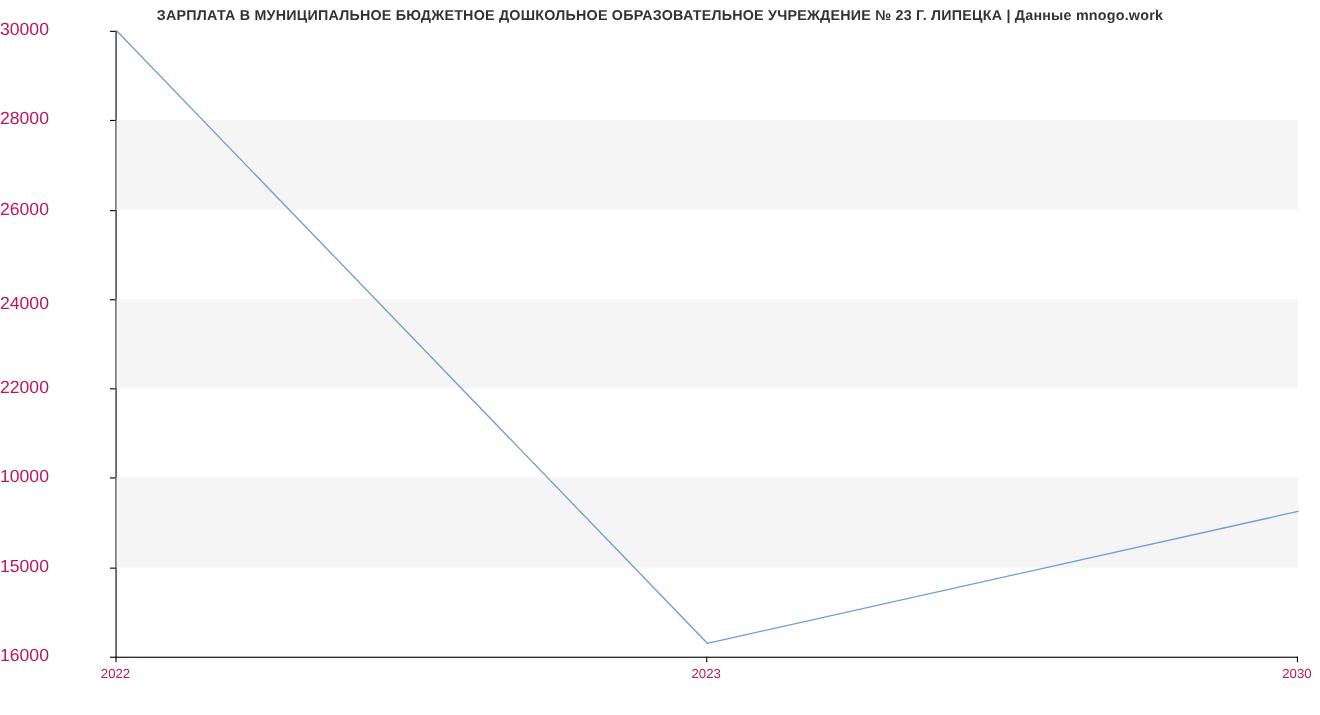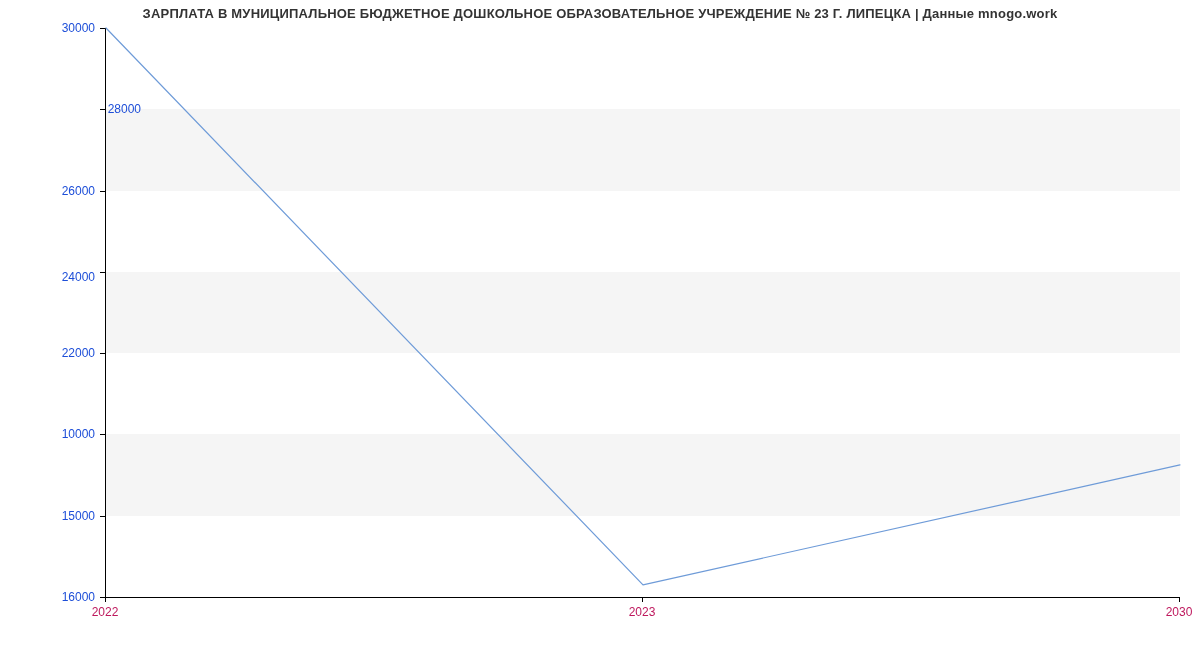--- a/index.html
+++ b/index.html
@@ -38,25 +38,25 @@
     box-sizing: border-box;
   }
   .band {
     position: absolute;
     left: 0;
     width: 100%;
     background: #f5f5f5;
   }
   .y-tick-label {
     position: absolute;
-    text-align: right;
+    text-align: left;
     width: 95px;
     left: 0;
-    font-size: 12px;
-    color: #1d4ed8;
+    font-size: 16px;
+    color: #be185d;
     transform: translateY(-50%);
   }
   .x-tick-label {
     position: absolute;
     font-size: 12px;
     color: #be185d;
     transform: translateX(-50%);
   }
   .y-tick-mark {
     position: absolute;
@@ -104,21 +104,21 @@
     <div class="y-tick-label" style="top: 515.714px;">15000</div>
     <div class="y-tick-mark" style="left: 100px; top: 515.714px;"></div>
     <div class="y-tick-label" style="top: 434.429px;">10000</div>
     <div class="y-tick-mark" style="left: 100px; top: 434.429px;"></div>
     <div class="y-tick-label" style="top: 353.143px;">22000</div>
     <div class="y-tick-mark" style="left: 100px; top: 353.143px;"></div>
     <div class="y-tick-label" style="top: 277px;">24000</div>
     <div class="y-tick-mark" style="left: 100px; top: 271.857px;"></div>
     <div class="y-tick-label" style="top: 190.571px;">26000</div>
     <div class="y-tick-mark" style="left: 100px; top: 190.571px;"></div>
-    <div class="y-tick-label" style="top: 109.286px; margin-left: 46px;">28000</div>
+    <div class="y-tick-label" style="top: 109.286px;">28000</div>
     <div class="y-tick-mark" style="left: 100px; top: 109.286px;"></div>
     <div class="y-tick-label" style="top: 28px;">30000</div>
     <div class="y-tick-mark" style="left: 100px; top: 28px;"></div>
     <div class="x-tick-label" style="left: 105px; top: 605px;">2022</div>
     <div class="x-tick-mark" style="left: 105px; top: 597px;"></div>
     <div class="x-tick-label" style="left: 642px; top: 605px;">2023</div>
     <div class="x-tick-mark" style="left: 642px; top: 597px;"></div>
     <div class="x-tick-label" style="left: 1179px; top: 605px;">2030</div>
     <div class="x-tick-mark" style="left: 1179px; top: 597px;"></div>
   </div>

